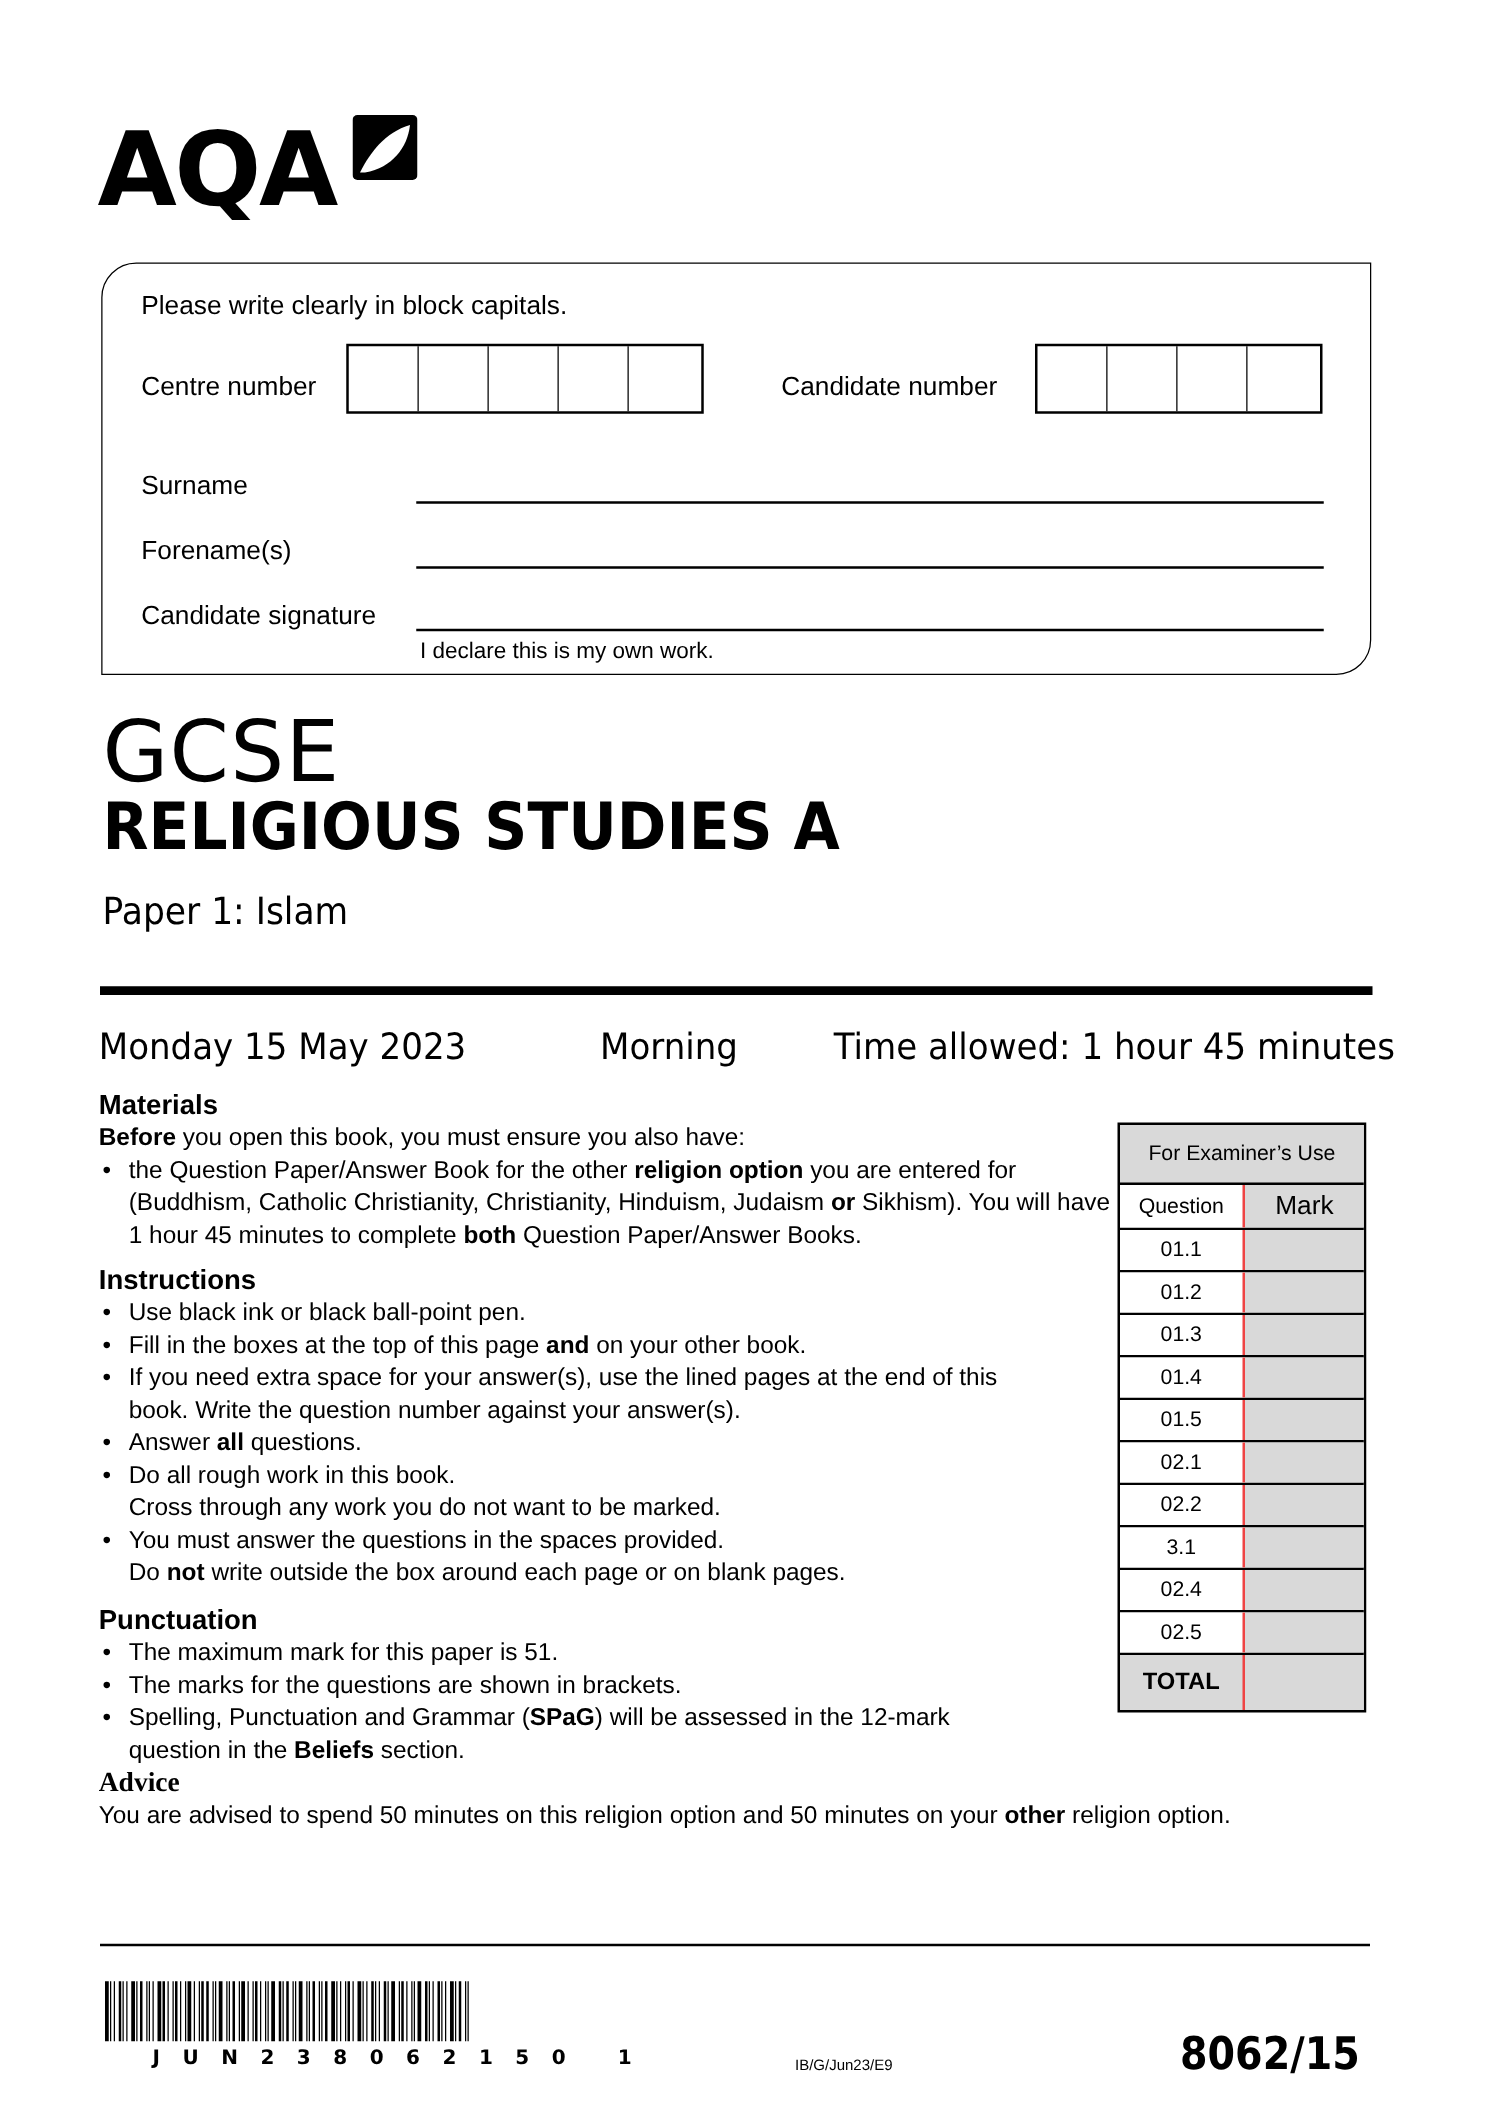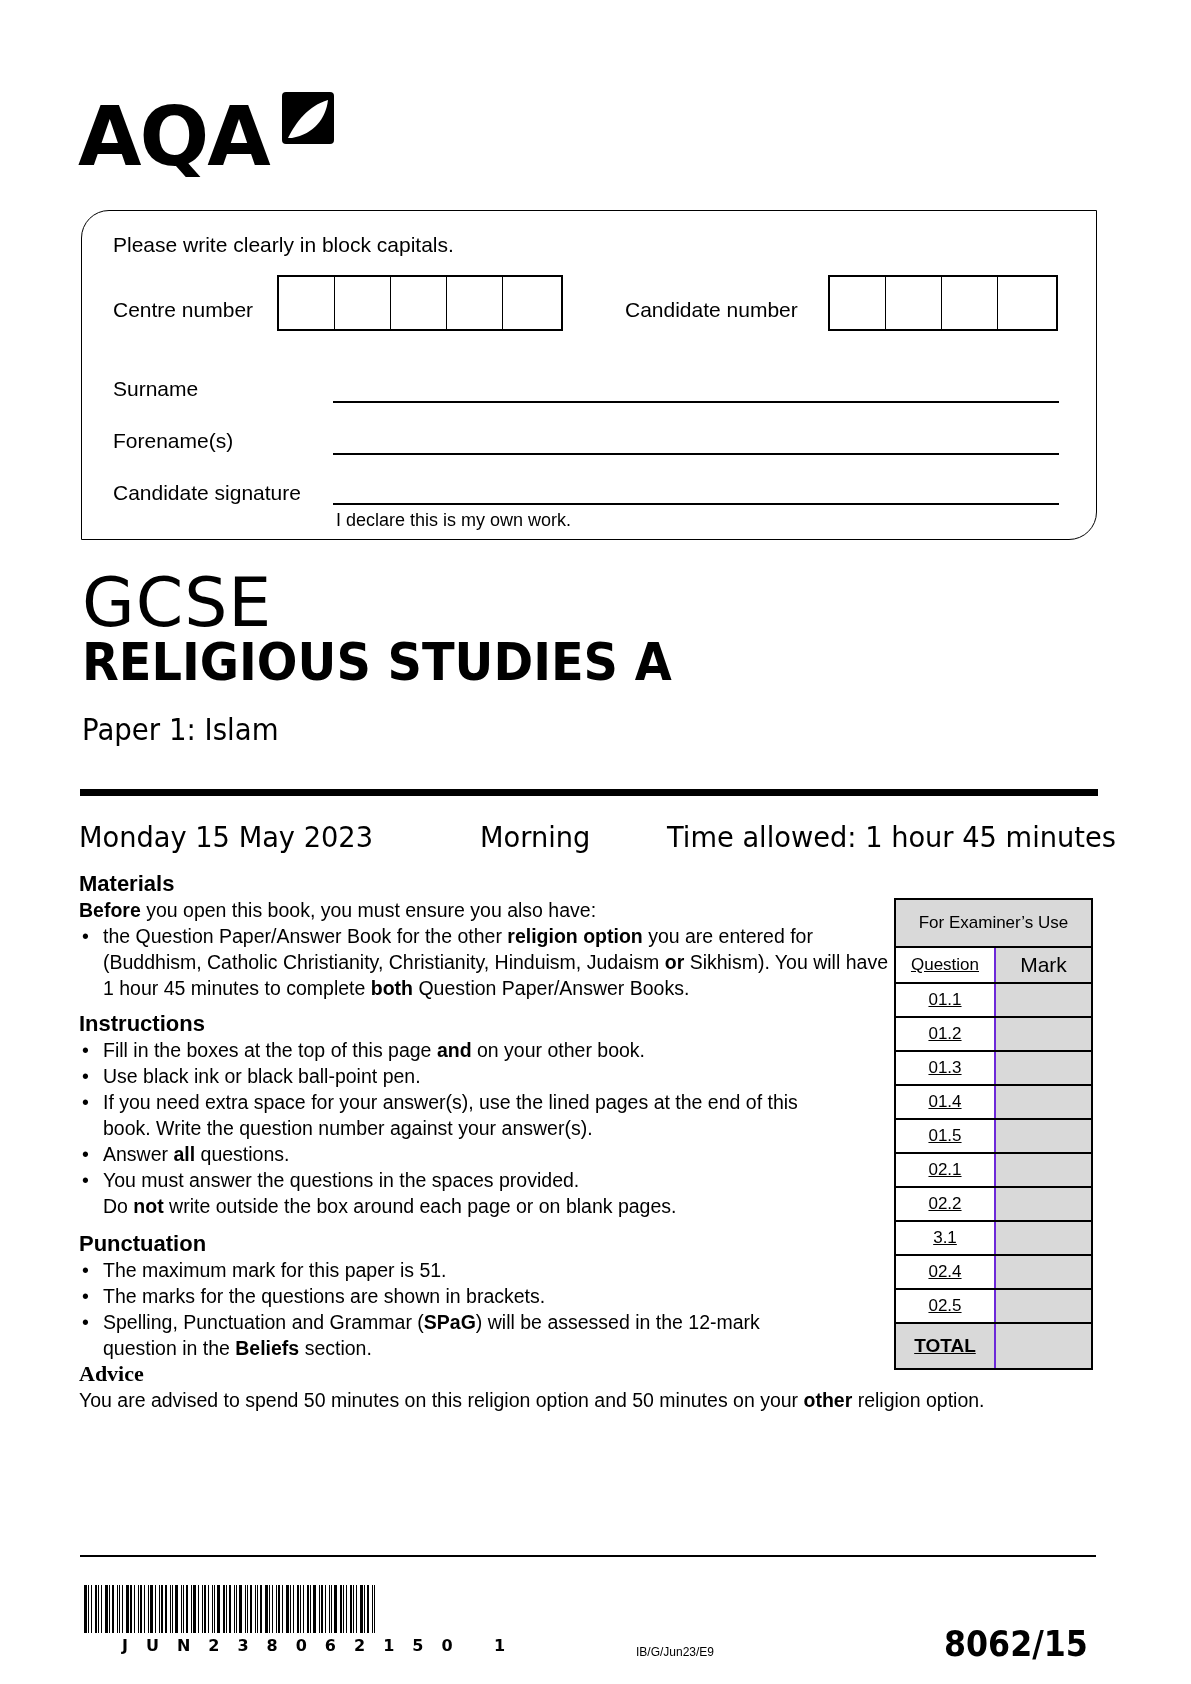--- a/index.html
+++ b/index.html
@@ -20,21 +20,21 @@
   .rule-thick { left:80px; top:789px; width:1018px; height:7px; background:#000; }
   .dateline { top:820px; font-size:29px; transform:scaleX(0.94); transform-origin:left; }
   .h { font-size:22px; font-weight:bold; }
   .p { font-size:19.5px; line-height:26px; }
   .bl { position:relative; padding-left:24px; }
   .bl::before { content:"•"; position:absolute; left:3px; }
   b { font-weight:bold; }
   .ex-table { left:894px; top:898px; width:199px; border:2px solid #000; box-sizing:border-box; }
   .ex-head { background:#d9d9d9; height:46px; display:flex; align-items:center; justify-content:center; font-size:17px; border-bottom:2px solid #000; }
   .ex-row { display:flex; height:34px; border-bottom:2px solid #000; box-sizing:border-box; }
-  .ex-row .q { width:98px; display:flex; align-items:center; justify-content:center; font-size:17px; border-right:2px solid #6d28d9; background:#fff;text-decoration:underline; }
+  .ex-row .q { width:98px; display:flex; align-items:center; justify-content:center; font-size:17px; border-right:2px solid #ef4444; background:#fff; }
   .ex-row .m { flex:1; background:#d9d9d9; display:flex; align-items:center; justify-content:center; font-size:21px; }
   .ex-row.total { height:44px; border-bottom:none; }
   .ex-row.total .q { background:#d9d9d9; font-weight:bold; font-size:19px; }
   .rule-thin { left:80px; top:1555px; width:1016px; height:1.5px; background:#000; }
   .barcode { left:84px; top:1585px; width:412px; height:48px; display:flex; align-items:stretch; }
   .barcode i { display:block; background:#000; margin-right:2px; }
   .bc-text { left:122px; top:1636px; font-size:16px; letter-spacing:18px; font-family:"DejaVu Sans", sans-serif; font-weight:700; }
   .ref { left:636px; top:1645px; font-size:12px; }
   .code { left:944px; top:1623px; font-size:36px; font-weight:bold; font-family:"DejaVu Sans", sans-serif; transform:scaleX(0.88); transform-origin:left; }
 </style>
@@ -80,24 +80,25 @@
 <div class="abs cond dateline" style="left:79px;">Monday 15 May 2023</div>
 <div class="abs cond dateline" style="left:480px;">Morning</div>
 <div class="abs cond dateline" style="left:667px;">Time allowed: 1 hour 45 minutes</div>
 
 <div class="abs" style="left:79px;top:871px;width:800px;">
   <div class="h">Materials</div>
   <div class="p"><b>Before</b><span> you open this book, you must ensure you also have:</span></div>
   <div class="p bl" style="width:790px;"><span>the Question Paper/Answer Book for the other </span><b>religion option</b><span> you are entered for (Buddhism, Catholic Christianity, Christianity, Hinduism, Judaism </span><b>or</b><span> Sikhism). You will have 1 hour 45 minutes to complete </span><b>both</b><span> Question Paper/Answer Books.</span></div>
 
   <div class="h" style="margin-top:10px;">Instructions</div>
+  <div class="p bl">Use black ink or black ball-point pen.</div>
   <div class="p bl"><span>Fill in the boxes at the top of this page </span><b>and</b><span> on your other book.</span></div>
-  <div class="p bl">Use black ink or black ball-point pen.</div>
   <div class="p bl" style="width:720px;">If you need extra space for your answer(s), use the lined pages at the end of this book.  Write the question number against your answer(s).</div>
   <div class="p bl"><span>Answer </span><b>all</b><span> questions.</span></div>
+  <div class="p bl"><span>Do all rough work in this book.</span><br><span>Cross through any work you do not want to be marked.</span></div>
   <div class="p bl"><span>You must answer the questions in the spaces provided.</span><br><span>Do </span><b>not</b><span> write outside the box around each page or on blank pages.</span></div>
 
   <div class="h" style="margin-top:12px;">Punctuation</div>
   <div class="p bl">The maximum mark for this paper is 51.</div>
   <div class="p bl">The marks for the questions are shown in brackets.</div>
   <div class="p bl" style="width:720px;"><span>Spelling, Punctuation and Grammar (</span><b>SPaG</b><span>) will be assessed in the 12-mark question in the </span><b>Beliefs</b><span> section.</span></div>
 
   <div class="h" style="font-family:Liberation Serif, serif;">Advice</div>
   <div class="p" style="width:1020px;"><span>You are advised to spend 50 minutes on this religion option and 50 minutes on your </span><b>other</b><span> religion option.</span></div>
 </div>

